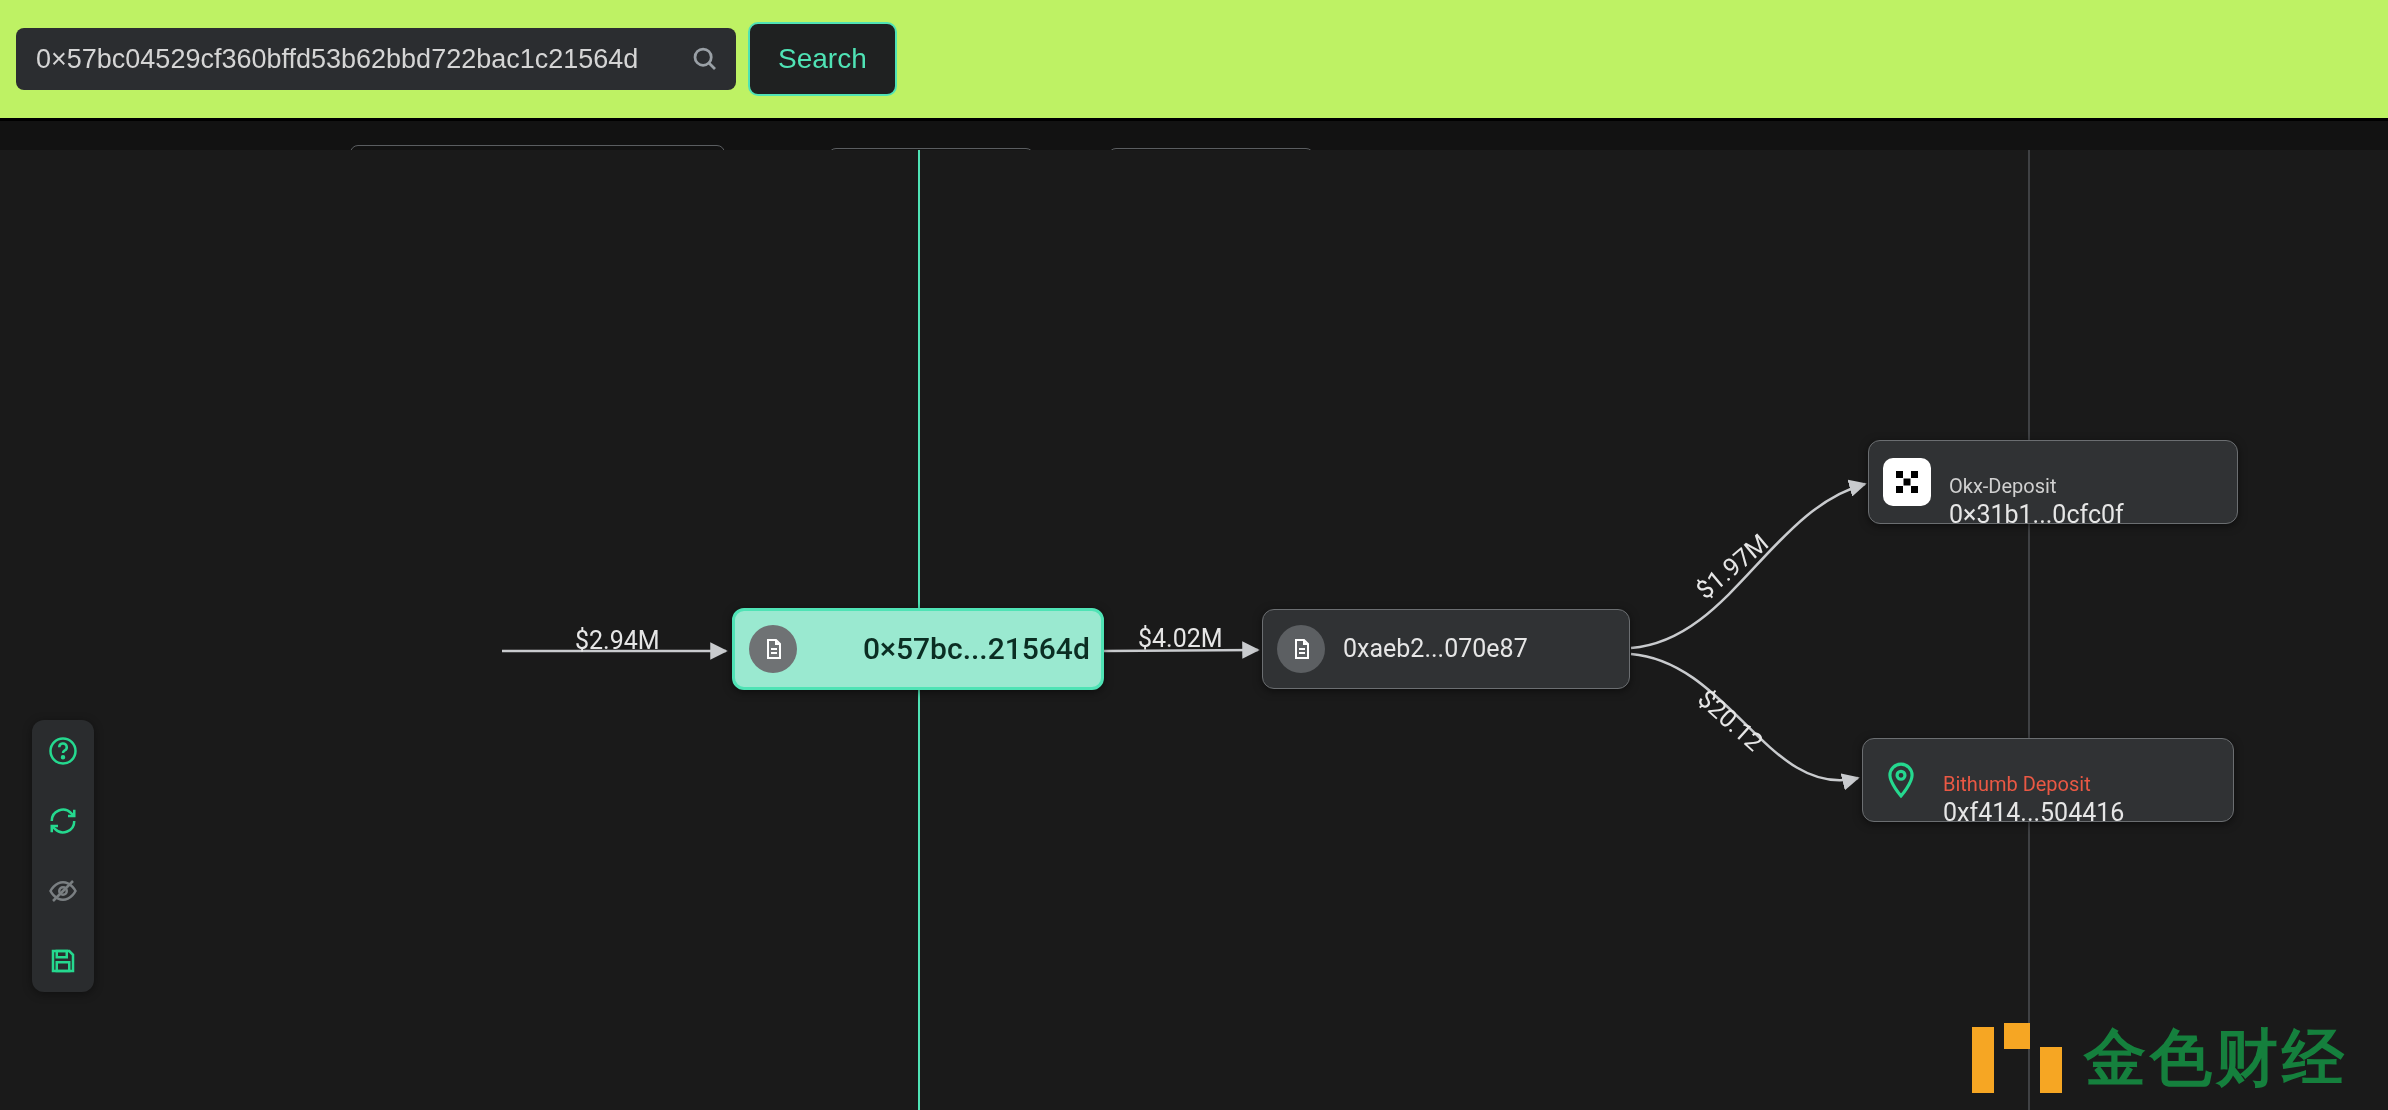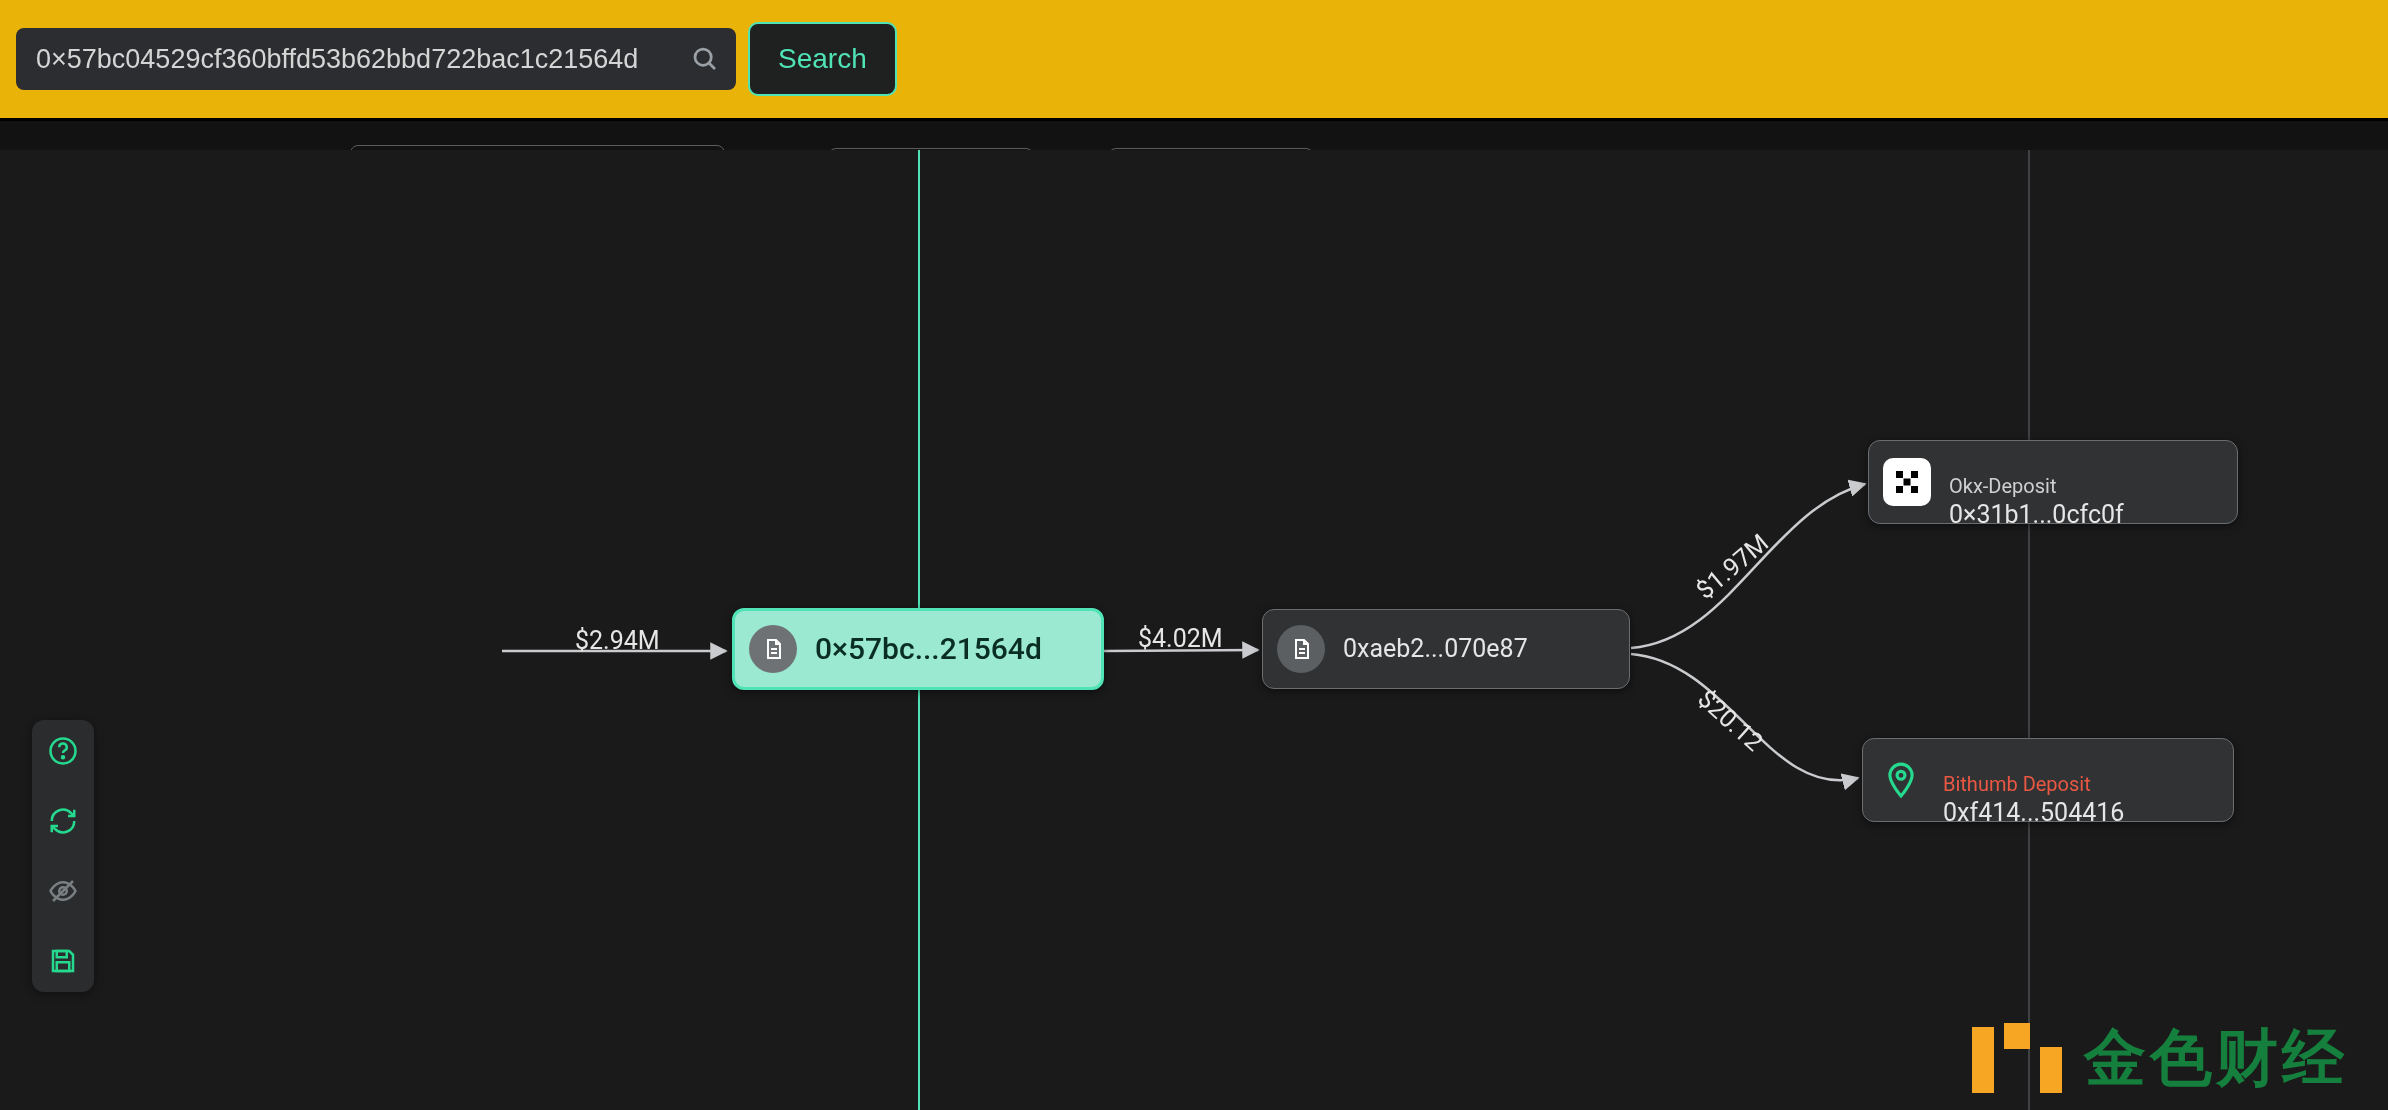--- a/index.html
+++ b/index.html
@@ -12,21 +12,21 @@
   overflow: hidden;
   position: relative;
 }
 
 
 .topbar {
   display: flex;
   align-items: center;
   padding: 22px 16px;
   gap: 12px;
-  background: #eab308;
+  background: #bef264;
   border-bottom: 3px solid #000;
 }
 .search-input-wrap {
   position: relative;
   display: flex;
   align-items: center;
 }
 .search-input {
   width: 720px;
   height: 62px;
@@ -191,21 +191,21 @@
 .node.active .ic.doc { background: #6f7274; }
 .node .ic.okx {
   background: #fff;
   color: #000;
   border-radius: 10px;
 }
 .node .ic.pin { color: #25d98f; }
 .node .txt { display: flex; flex-direction: column; line-height: 1.25; }
 .node .tag { color: #ea5844; font-size: 20px; margin-top: 40px; }
 .node .addr { font-size: 25px; color: #e6e6e6; }
-.node.active .addr { color: #0b2e23; font-size: 30px; font-weight: 500; }
+.node.active .addr { color: #0b2e23; font-size: 30px; font-weight: 500; margin-left: 48px; }
 
 
 .edge-label {
   position: absolute;
   color: #e6e6e6;
   font-size: 25px;
 }
 .edge-label.rot1 { transform: rotate(-40deg); }
 .edge-label.rot2 { transform: rotate(42deg); }
 

